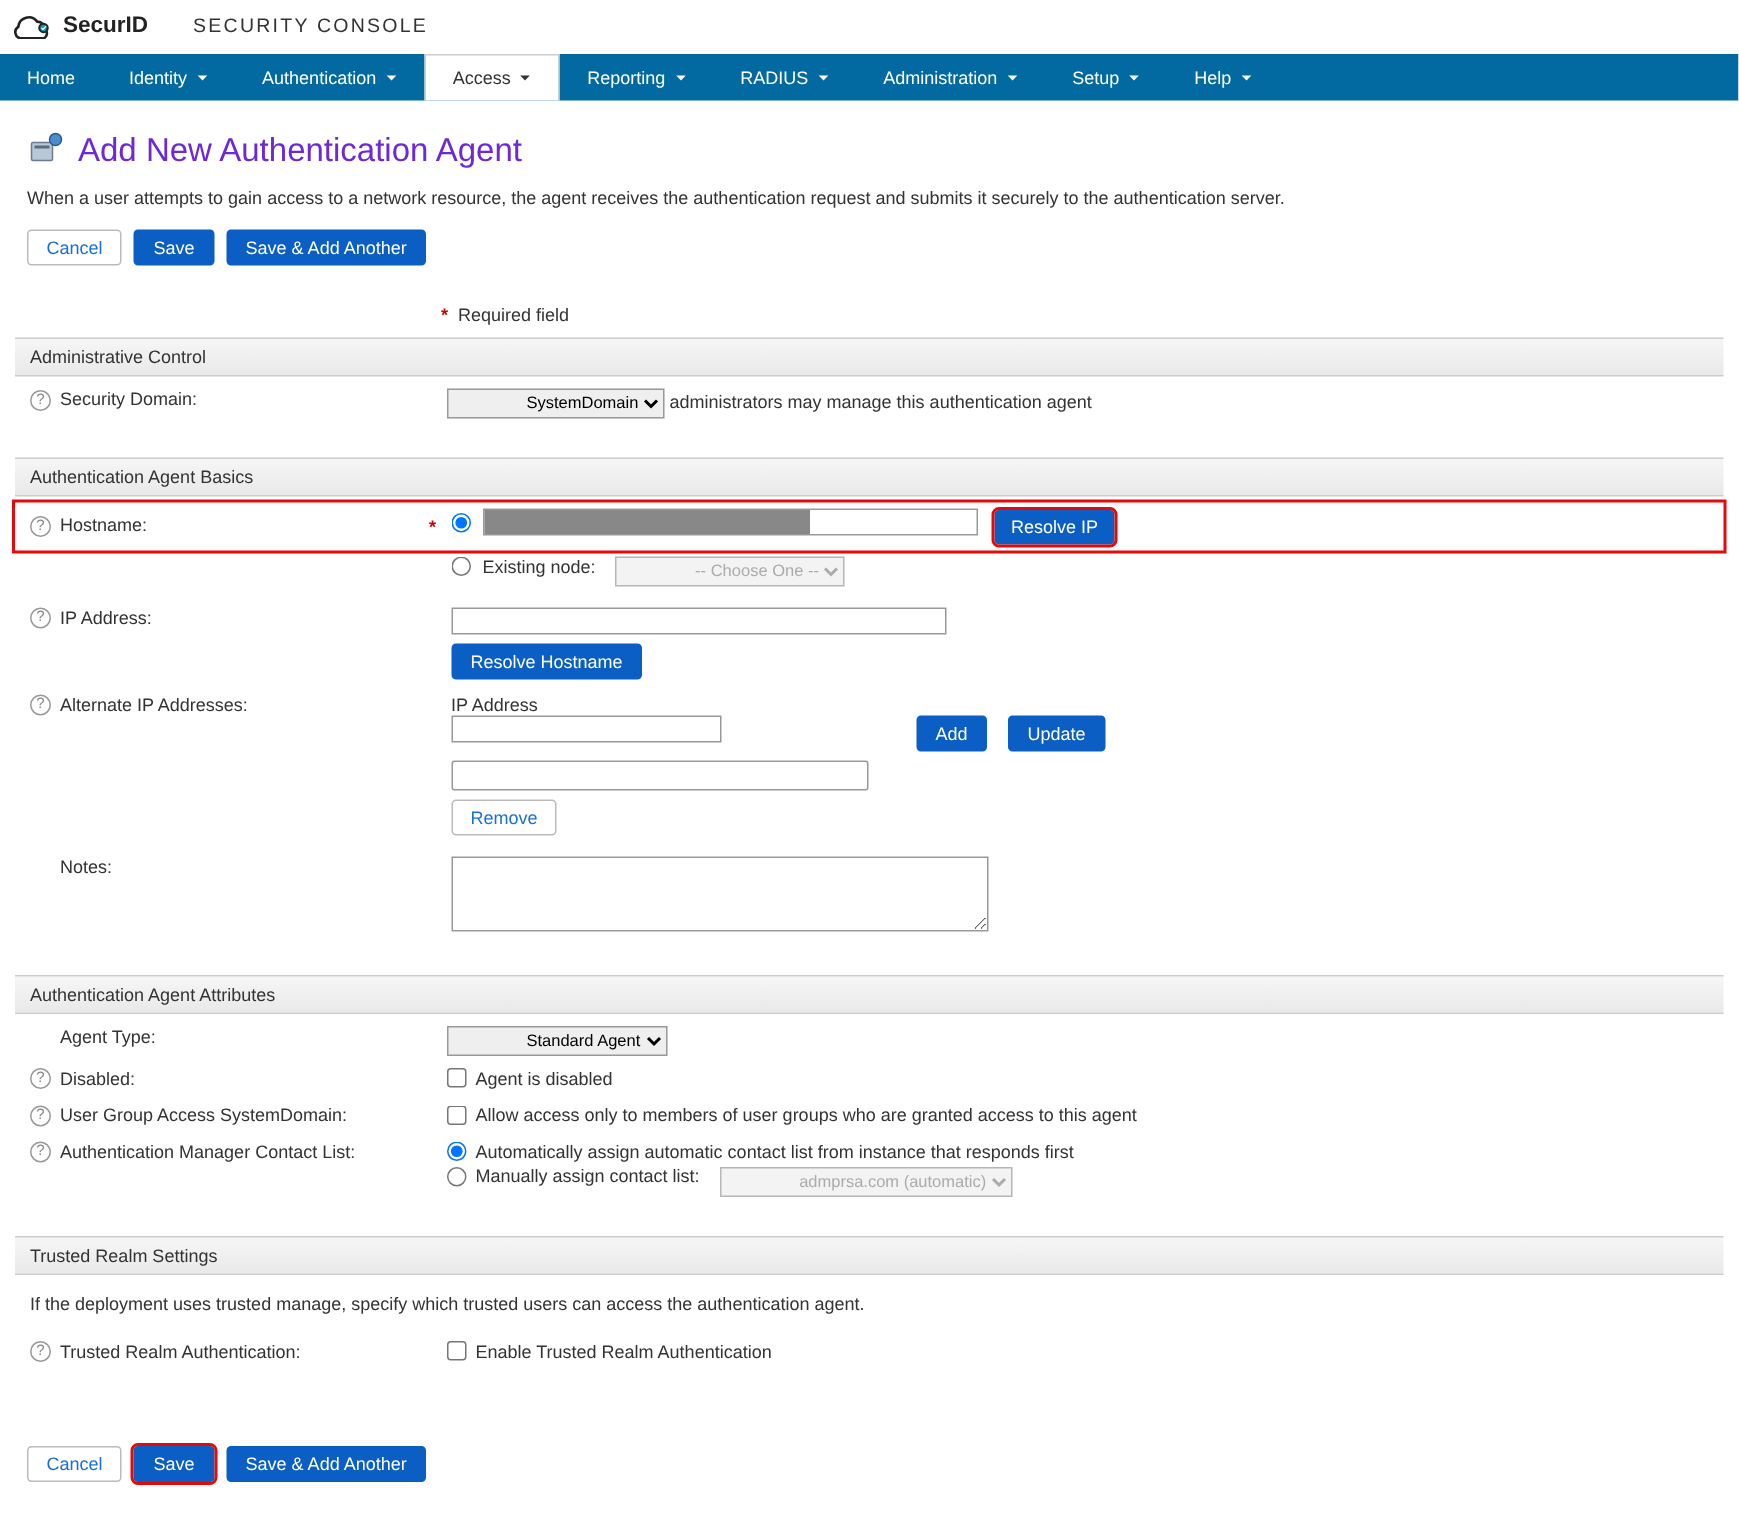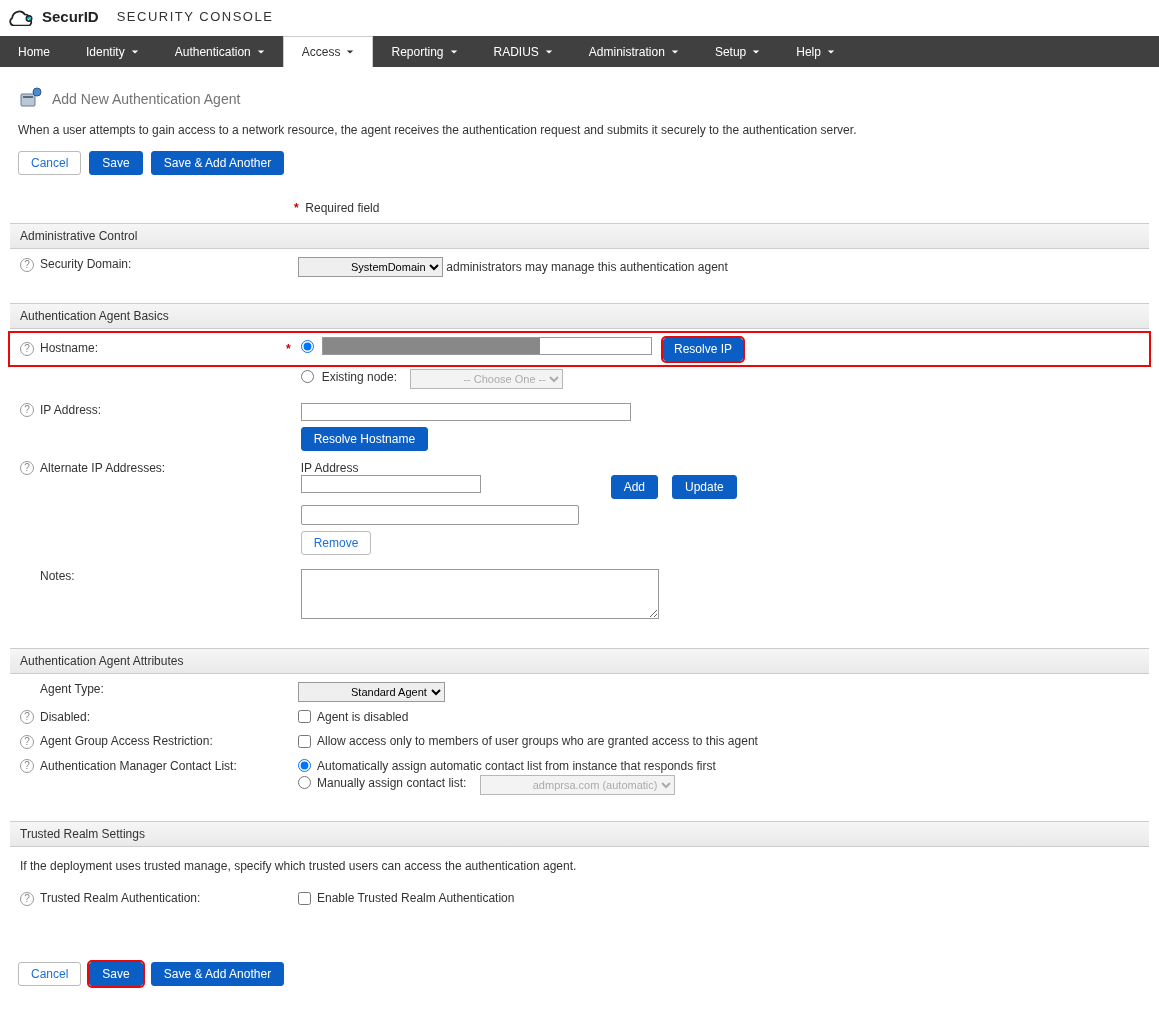--- a/index.html
+++ b/index.html
@@ -1,28 +1,28 @@
 <!DOCTYPE html>
 <html><head>
 <meta charset="utf-8">
 <style>
   * { box-sizing: border-box; margin: 0; padding: 0; }
   body { font-family: Arial, Helvetica, sans-serif; font-size: 12px; color: #333; background: #fff; }
   .topbar { display: flex; align-items: center; padding: 6px 14px 6px 8px; background: #fff; }
   .logo-wrap { display: flex; align-items: center; gap: 6px; }
   .logo-cloud { width: 28px; height: 20px; display:inline-block; }
   .logo-text { font-weight:700; font-size:15px; color:#222; }
-  .console-text { font-size: 13px; letter-spacing: 1.5px; color: #333; margin-left: 12px; }
-  .nav { background: #404040; display: flex; align-items: stretch; height: 31px; margin-top: 4px;}
+  .console-text { font-size: 13px; letter-spacing: 1.5px; color: #333; margin-left: 24px; }
+  .nav { background: #0369a1; display: flex; align-items: stretch; height: 31px; margin-top: 4px;}
   .nav-item { display: flex; align-items: center; padding: 0 18px; color: #fff; font-size: 12px; cursor: pointer; position: relative;}
   .nav-item .caret { margin-left: 6px; }
   .nav-item.active { background: #fff; color: #333; border-top: 1px solid #ccc; border-left:1px solid #ccc; border-right:1px solid #ccc;}
   .page { padding: 10px 10px 20px 10px; }
   .page-header { display:flex; align-items:center; gap:10px; padding: 10px 0 12px 8px; }
-  .page-title { font-size: 14px; color: #737373; font-weight: normal;}
+  .page-title { font-size: 22px; color: #6d28d9; font-weight: normal;}
   .agent-icon { width:24px; height:24px; display:inline-block;}
   .desc { padding: 0 8px 14px 8px; font-size:12px; color:#333;}
   .btn-row { padding: 0 8px 8px 8px; display:flex; gap:8px; }
   .btn { padding: 4px 12px; border-radius: 3px; font-size:12px; cursor:pointer; border:1px solid transparent;}
   .btn-default { background:#fff; color:#1a6fd6; border-color:#bbb;}
   .btn-primary { background:#0b5fc4; color:#fff; border-color:#0b5fc4;}
   .required-note { padding: 18px 0 8px 284px; font-size:12px;}
   .asterisk { color: #c00; font-weight:bold; }
   .section-header { background: linear-gradient(#f6f6f6,#e9e9e9); border-top:1px solid #ccc; border-bottom:1px solid #ccc; padding: 5px 10px; font-size:12px; color:#333; margin-bottom:4px;}
   .form-table { width:100%; border-collapse: collapse; }
@@ -238,21 +238,21 @@
       <td class="label-cell"><span class="help-icon">?</span><span>Disabled:</span></td>
       <td class="req-asterisk-cell"></td>
       <td class="control-cell">
         <label class="checkbox-label">
           <input type="checkbox" style="">
           <span>Agent is disabled</span>
         </label>
       </td>
     </tr>
     <tr>
-      <td class="label-cell"><span class="help-icon">?</span><span>Agent Group Access Restriction:</span></td>
+      <td class="label-cell"><span class="help-icon">?</span><span>User Group Access SystemDomain:</span></td>
       <td class="req-asterisk-cell"></td>
       <td class="control-cell">
         <label class="checkbox-label">
           <input type="checkbox" style="">
           <span>Allow access only to members of user groups who are granted access to this agent</span>
         </label>
       </td>
     </tr>
     <tr>
       <td class="label-cell"><span class="help-icon">?</span><span>Authentication Manager Contact List:</span></td>

